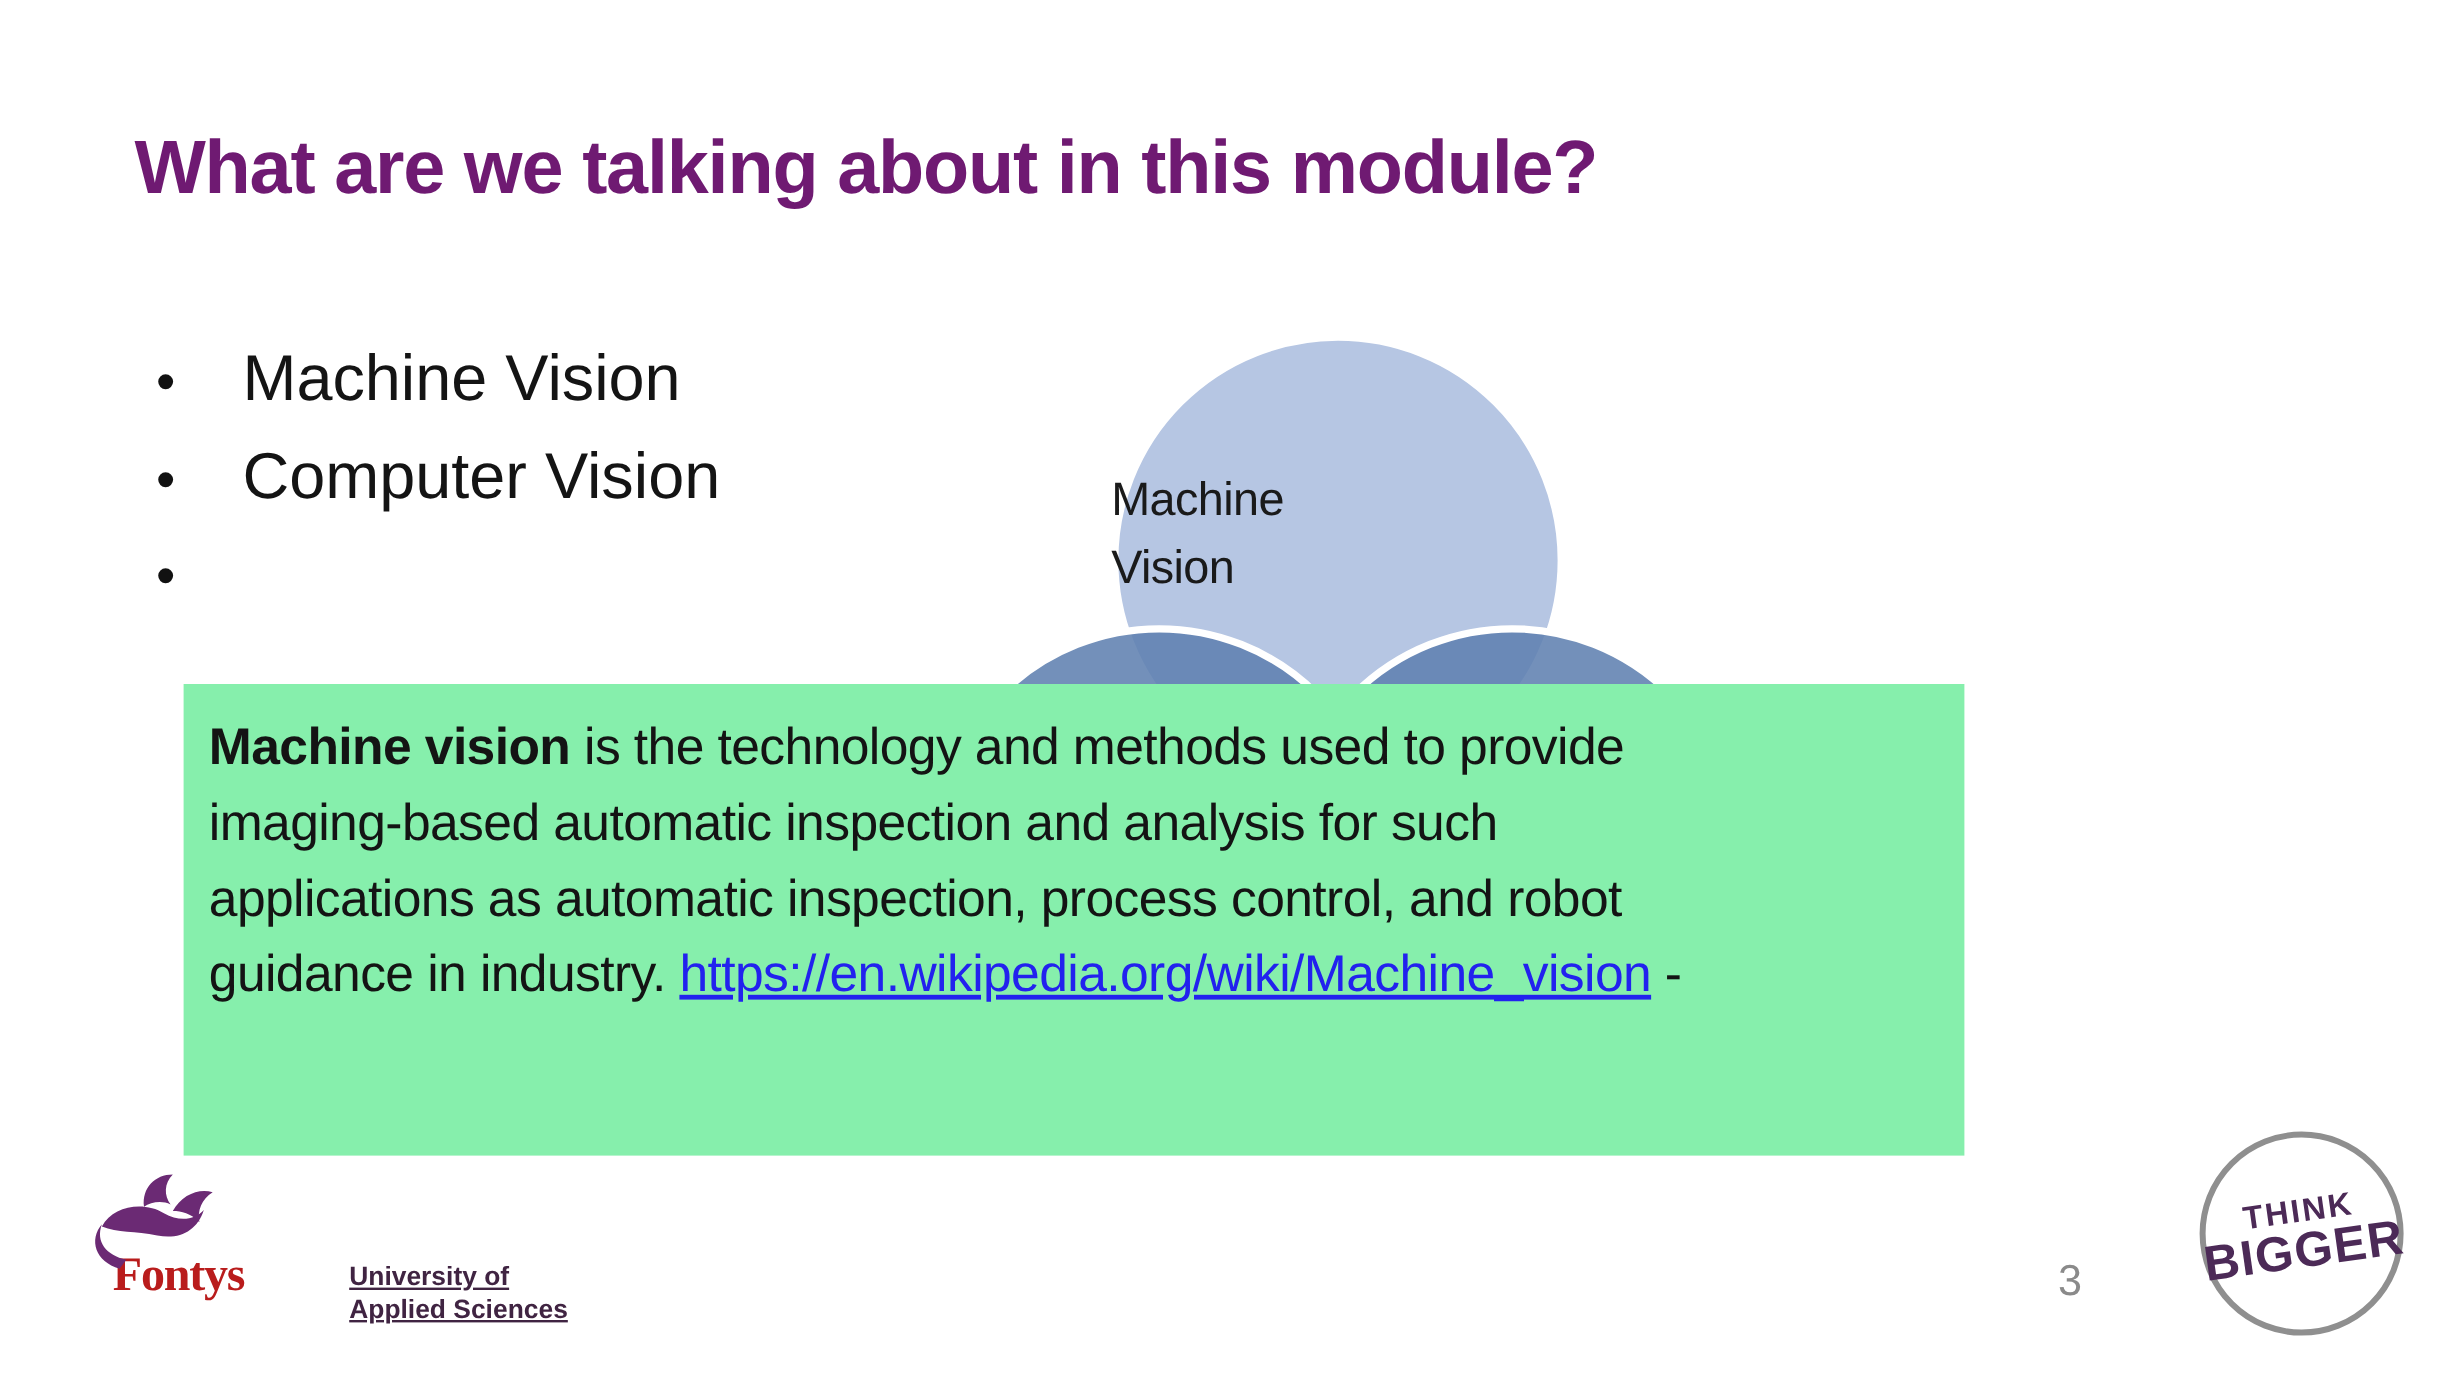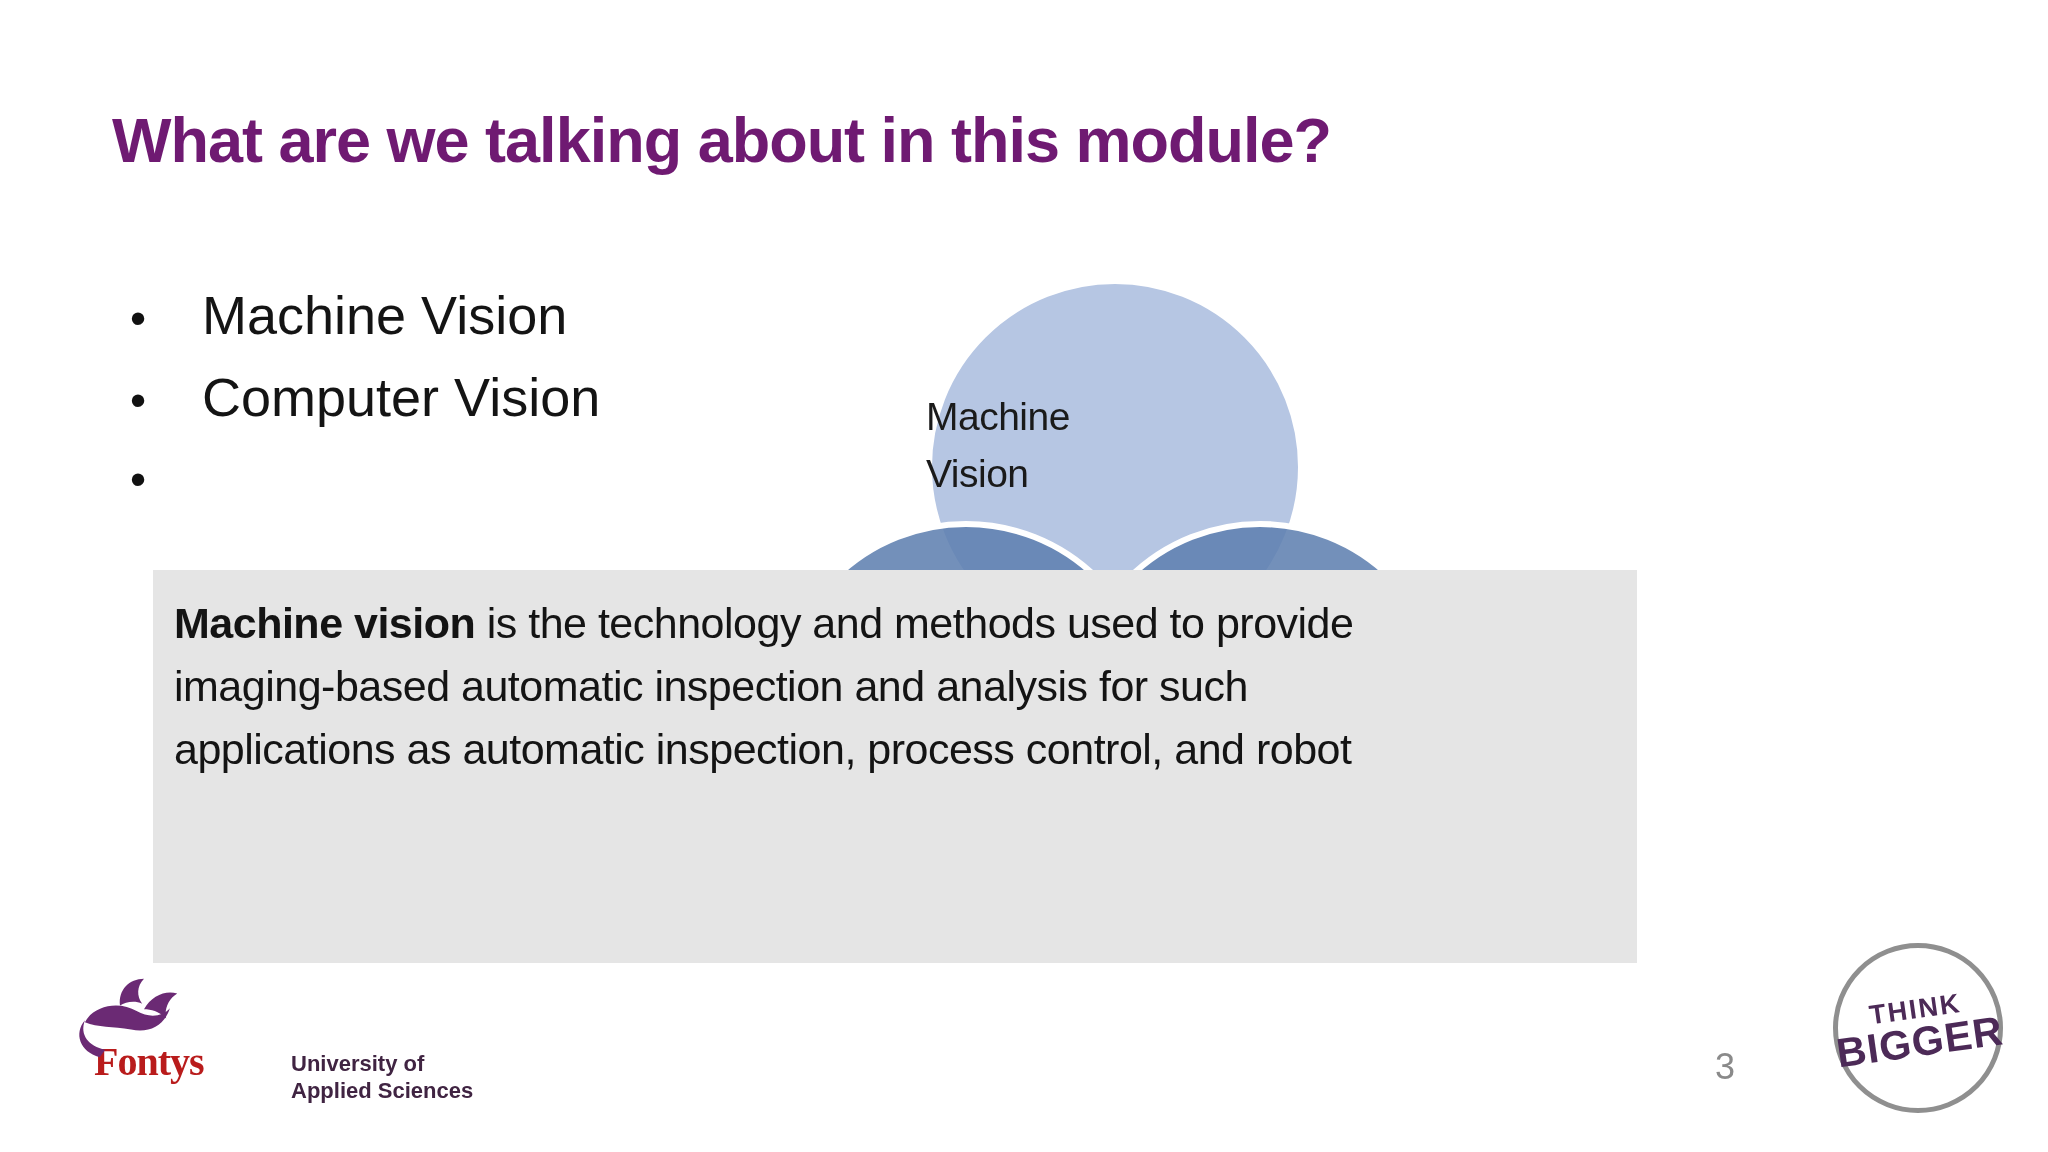--- a/index.html
+++ b/index.html
@@ -29,41 +29,41 @@
   .circle-left{left:777px;top:521px;}
   .circle-right{left:1071px;top:521px;}
   .venn-label{
     position:absolute;left:926px;top:388px;width:378px;z-index:3;
     text-align:left;font-size:39px;line-height:57px;color:#1a1a1a;
     white-space:pre-line;letter-spacing:-0.5px;
   }
   
   .def-box{
     position:absolute;left:153px;top:570px;width:1484px;height:393px;
-    background:#e5e5e5;z-index:5;box-sizing:border-box;
+    background:#86efac;z-index:5;box-sizing:border-box;
     padding:22px 0 0 21px;
   }
   .def-line{
     font-size:43px;line-height:63px;color:#141414;
     letter-spacing:-0.5px;white-space:nowrap;
   }
   .def-bold{font-weight:bold;}
   .def-link{
     color:#2222ee;text-decoration:underline;cursor:pointer;
   }
   
   .fontys-swoosh{position:absolute;left:72px;top:972px;z-index:2;}
   .fontys-wordmark{
     position:absolute;left:94px;top:1038px;
     font-family:"Liberation Serif",serif;font-weight:bold;
     font-size:40px;color:#b91c1c;letter-spacing:-1px;
   }
   .fontys-subtitle{
     position:absolute;left:291px;top:1050px;
-    font-size:22px;font-weight:bold;color:#402442;line-height:27px;
+    font-size:22px;font-weight:bold;color:#402442;line-height:27px;text-decoration:underline;
   }
   .page-number{
     position:absolute;left:1695px;top:1046px;width:60px;text-align:center;
     font-size:36px;color:#8a8a8a;
   }
   .badge{
     position:absolute;left:1833px;top:943px;width:170px;height:170px;
     border:5px solid #8f8f8f;border-radius:50%;background:#ffffff;
     box-sizing:border-box;display:flex;align-items:center;justify-content:center;
   }
@@ -95,20 +95,21 @@
   <div class="circle circle-lower circle-left"></div>
   <div class="circle circle-lower circle-right"></div>
   <div class="venn-label">Machine
 Vision</div>
 </div>
 
 <div class="def-box">
   <div class="def-line"><span class="def-bold">Machine vision</span><span> is the technology and methods used to provide</span></div>
   <div class="def-line"><span>imaging-based automatic inspection and analysis for such</span></div>
   <div class="def-line"><span>applications as automatic inspection, process control, and robot</span></div>
+  <div class="def-line"><span>guidance in industry. </span><span class="def-link">https://en.wikipedia.org/wiki/Machine_vision</span><span> -</span></div>
 </div>
 
 <svg class="fontys-swoosh" width="120" height="92" viewBox="0 0 130 95">
   <path d="M30 90 C 8 84 2 64 14 50 C 8 66 18 78 36 82 Z" fill="#6b2a74"></path>
   <path d="M14 52 C 24 33 52 29 70 40 C 84 48 98 46 106 37 C 100 56 84 64 64 60 C 44 56 28 58 14 52 Z" fill="#6b2a74"></path>
   <path d="M52 34 C 50 17 62 5 78 5 C 70 13 70 24 76 32 C 68 28 58 30 52 34 Z" fill="#6b2a74"></path>
   <path d="M78 38 C 86 23 102 17 114 21 C 104 27 100 38 102 48 C 94 40 86 38 78 38 Z" fill="#6b2a74"></path>
 </svg>
 <div class="fontys-wordmark">Fontys</div>
 <div class="fontys-subtitle">

